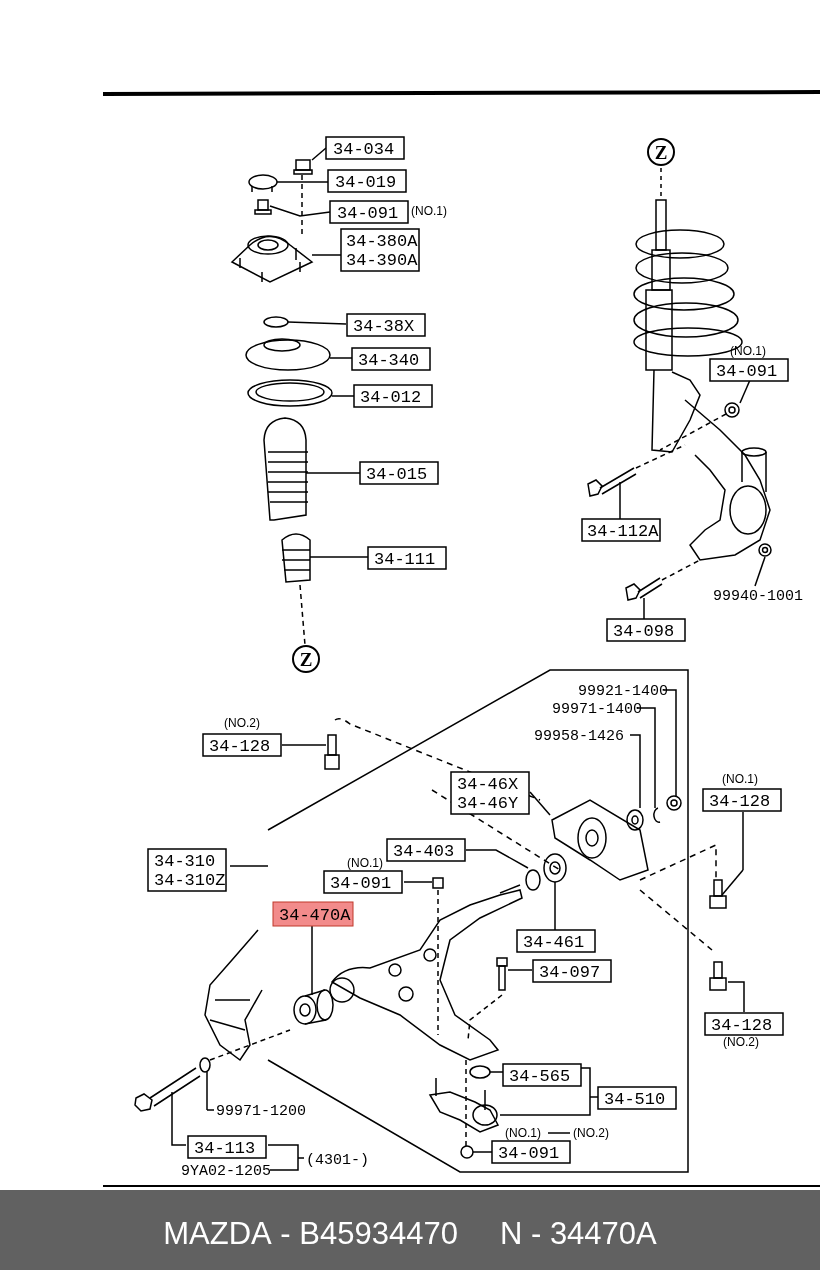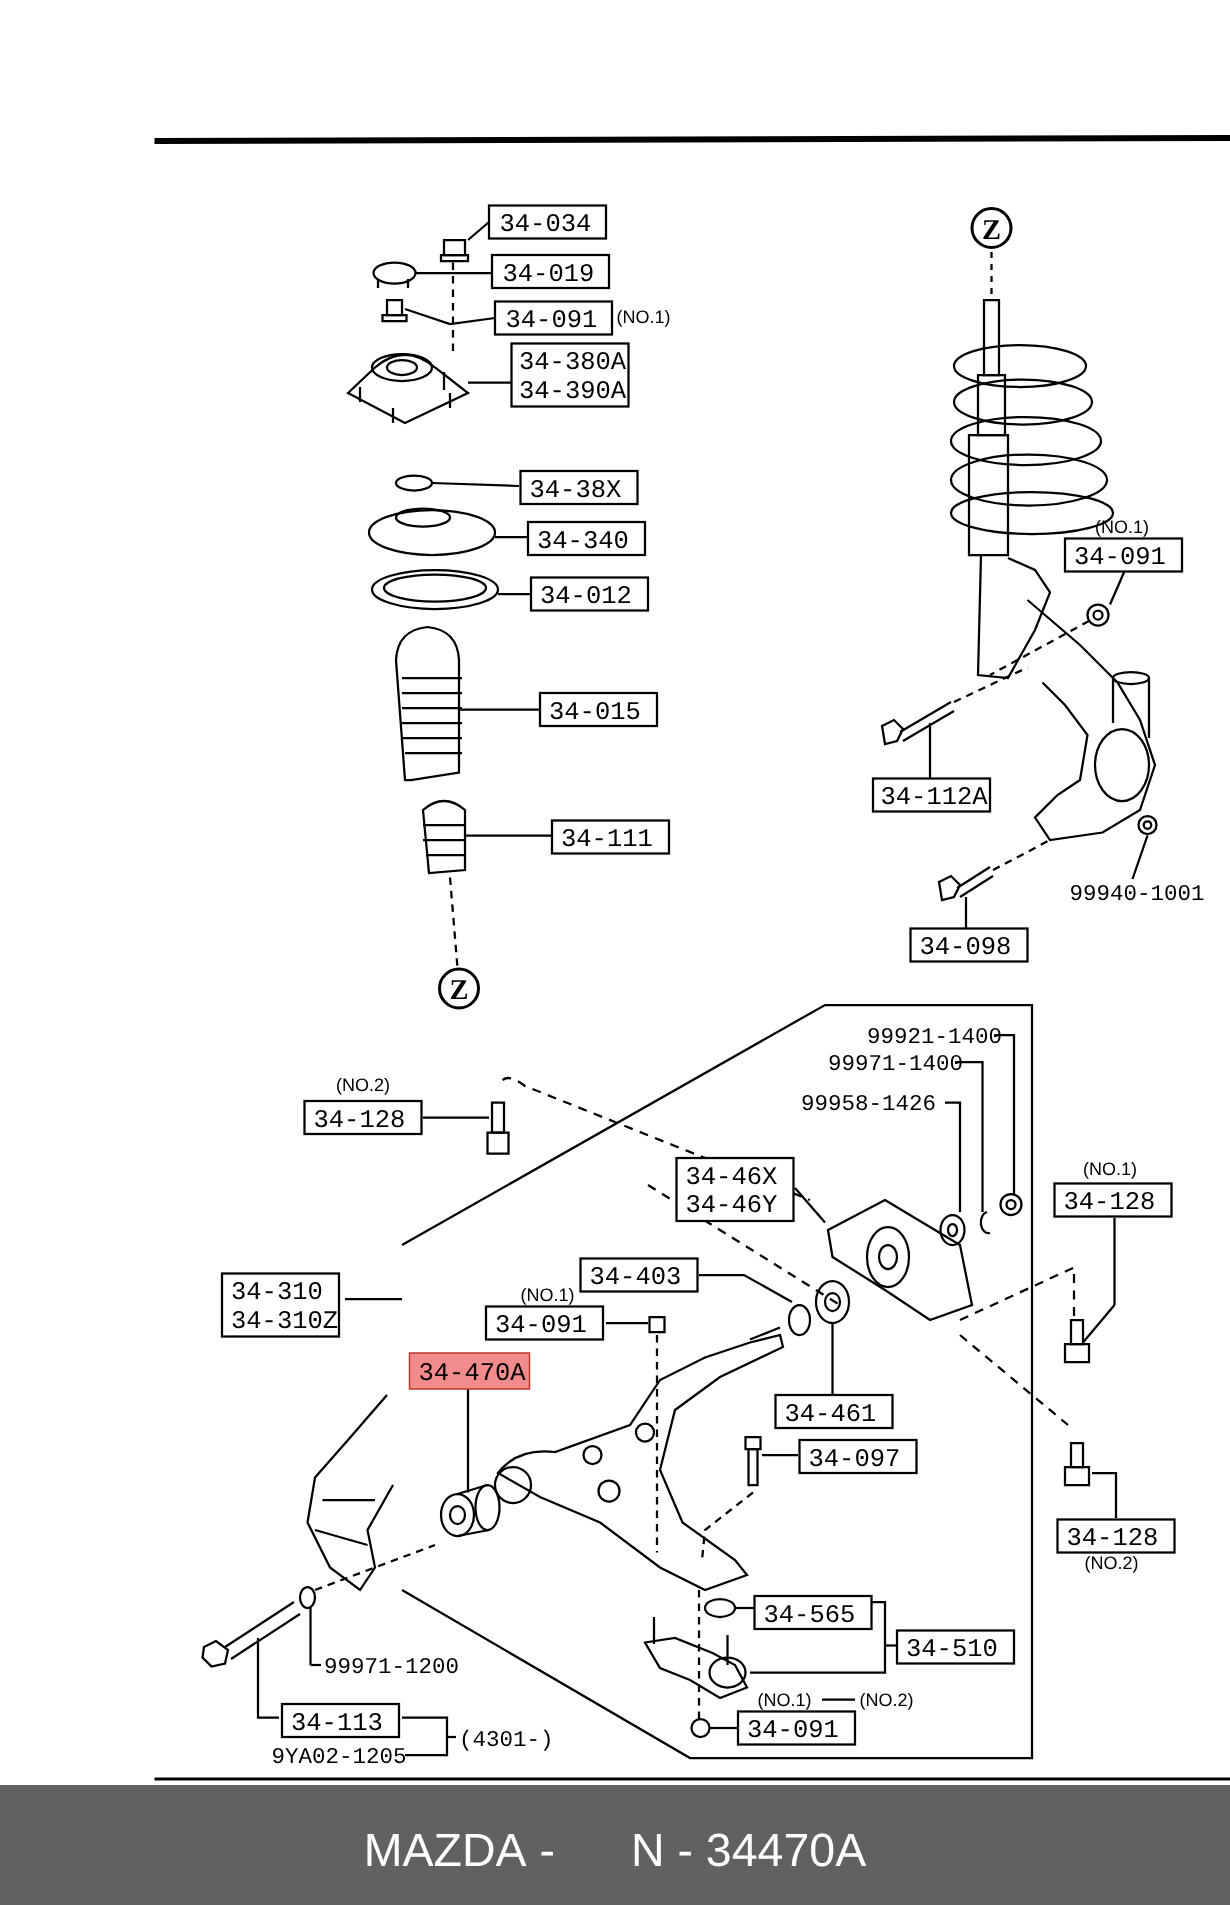--- a/index.html
+++ b/index.html
@@ -377,19 +377,20 @@
     </g>
   <text class="plain" x="181" y="1175">9YA02-1205</text>
   <text class="plain" x="306" y="1164">(4301-)</text>
 </svg>
 
 <div class="footer">
   <span>MAZDA</span>
   <span> </span>
   <span>-</span>
   <span> </span>
+  <span>B45934470</span>
   <span class="gap"></span>
   <span>N</span>
   <span> </span>
   <span>-</span>
   <span> </span>
   <span>34470A</span>
 </div>
 
 </body></html>

